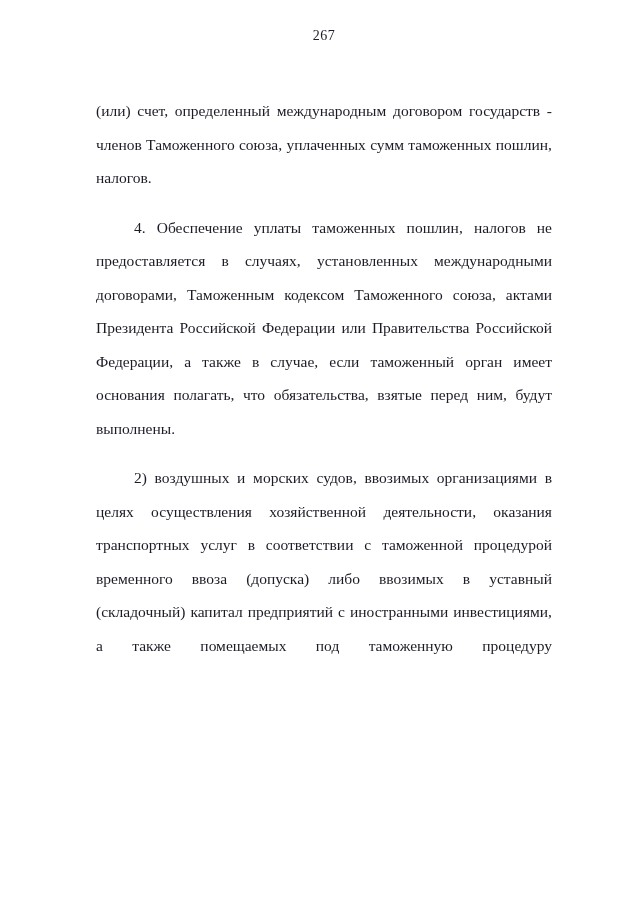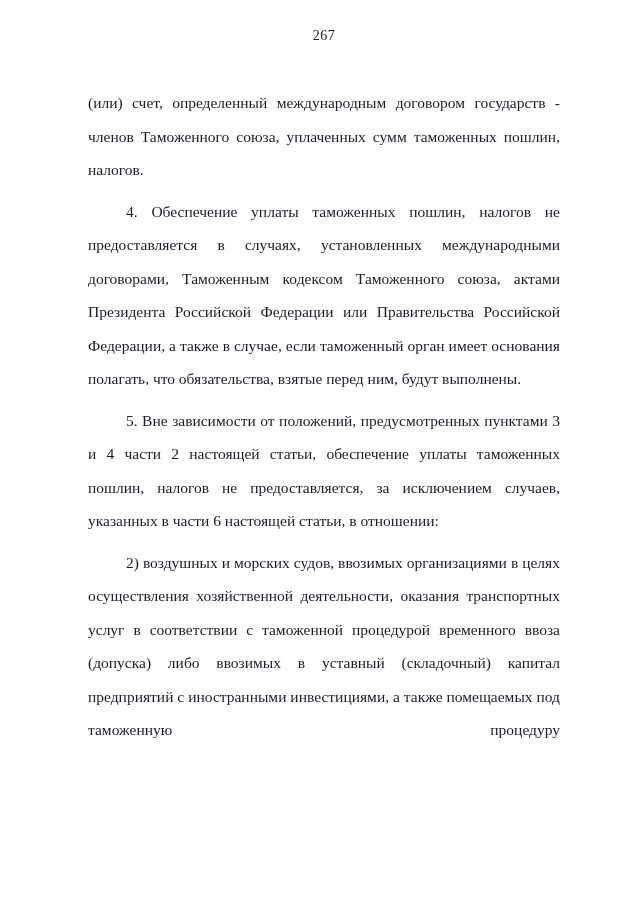--- a/index.html
+++ b/index.html
@@ -33,21 +33,21 @@
   .content {
     position: absolute;
     top: 78px;
     left: 80px;
     width: 488px;
     font-size: 15.5px;
     line-height: 33.5px;
     text-align: justify;
   }
   .content p {
-    margin: 8px;
+    margin: 16px;
     padding: 0;
   }
   .content p.indent {
     text-indent: 38px;
   }
   .content p.continues {
     text-align-last: justify;
   }
 </style>
 </head>
@@ -56,20 +56,19 @@
 <div class="page">
 
   <div class="page-number">267</div>
 
   <div class="content">
 
     <p>(или) счет, определенный международным договором государств - членов Таможенного союза, уплаченных сумм таможенных пошлин, налогов.</p>
 
     <p class="indent">4. Обеспечение уплаты таможенных пошлин, налогов не предоставляется в случаях, установленных международными договорами, Таможенным кодексом Таможенного союза, актами Президента Российской Федерации или Правительства Российской Федерации, а также в случае, если таможенный орган имеет основания полагать, что обязательства, взятые перед ним, будут выполнены.</p>
 
-    <p class="indent">5. Вне зависимости от положений, предусмотренных пунктами 3 и 4 части 2 настоящей статьи, обеспечение уплаты таможенных пошлин, налогов не предоставляется, за исключением случаев, указанных в части 6 настоящей статьи, в отношении:</p>
 
 
     <p class="indent continues">2) воздушных и морских судов, ввозимых организациями в целях осуществления хозяйственной деятельности, оказания транспортных услуг в соответствии с таможенной процедурой временного ввоза (допуска) либо ввозимых в уставный (складочный) капитал предприятий с иностранными инвестициями, а также помещаемых под таможенную процедуру</p>
 
   </div>
 
 </div>
 
 </body></html>

